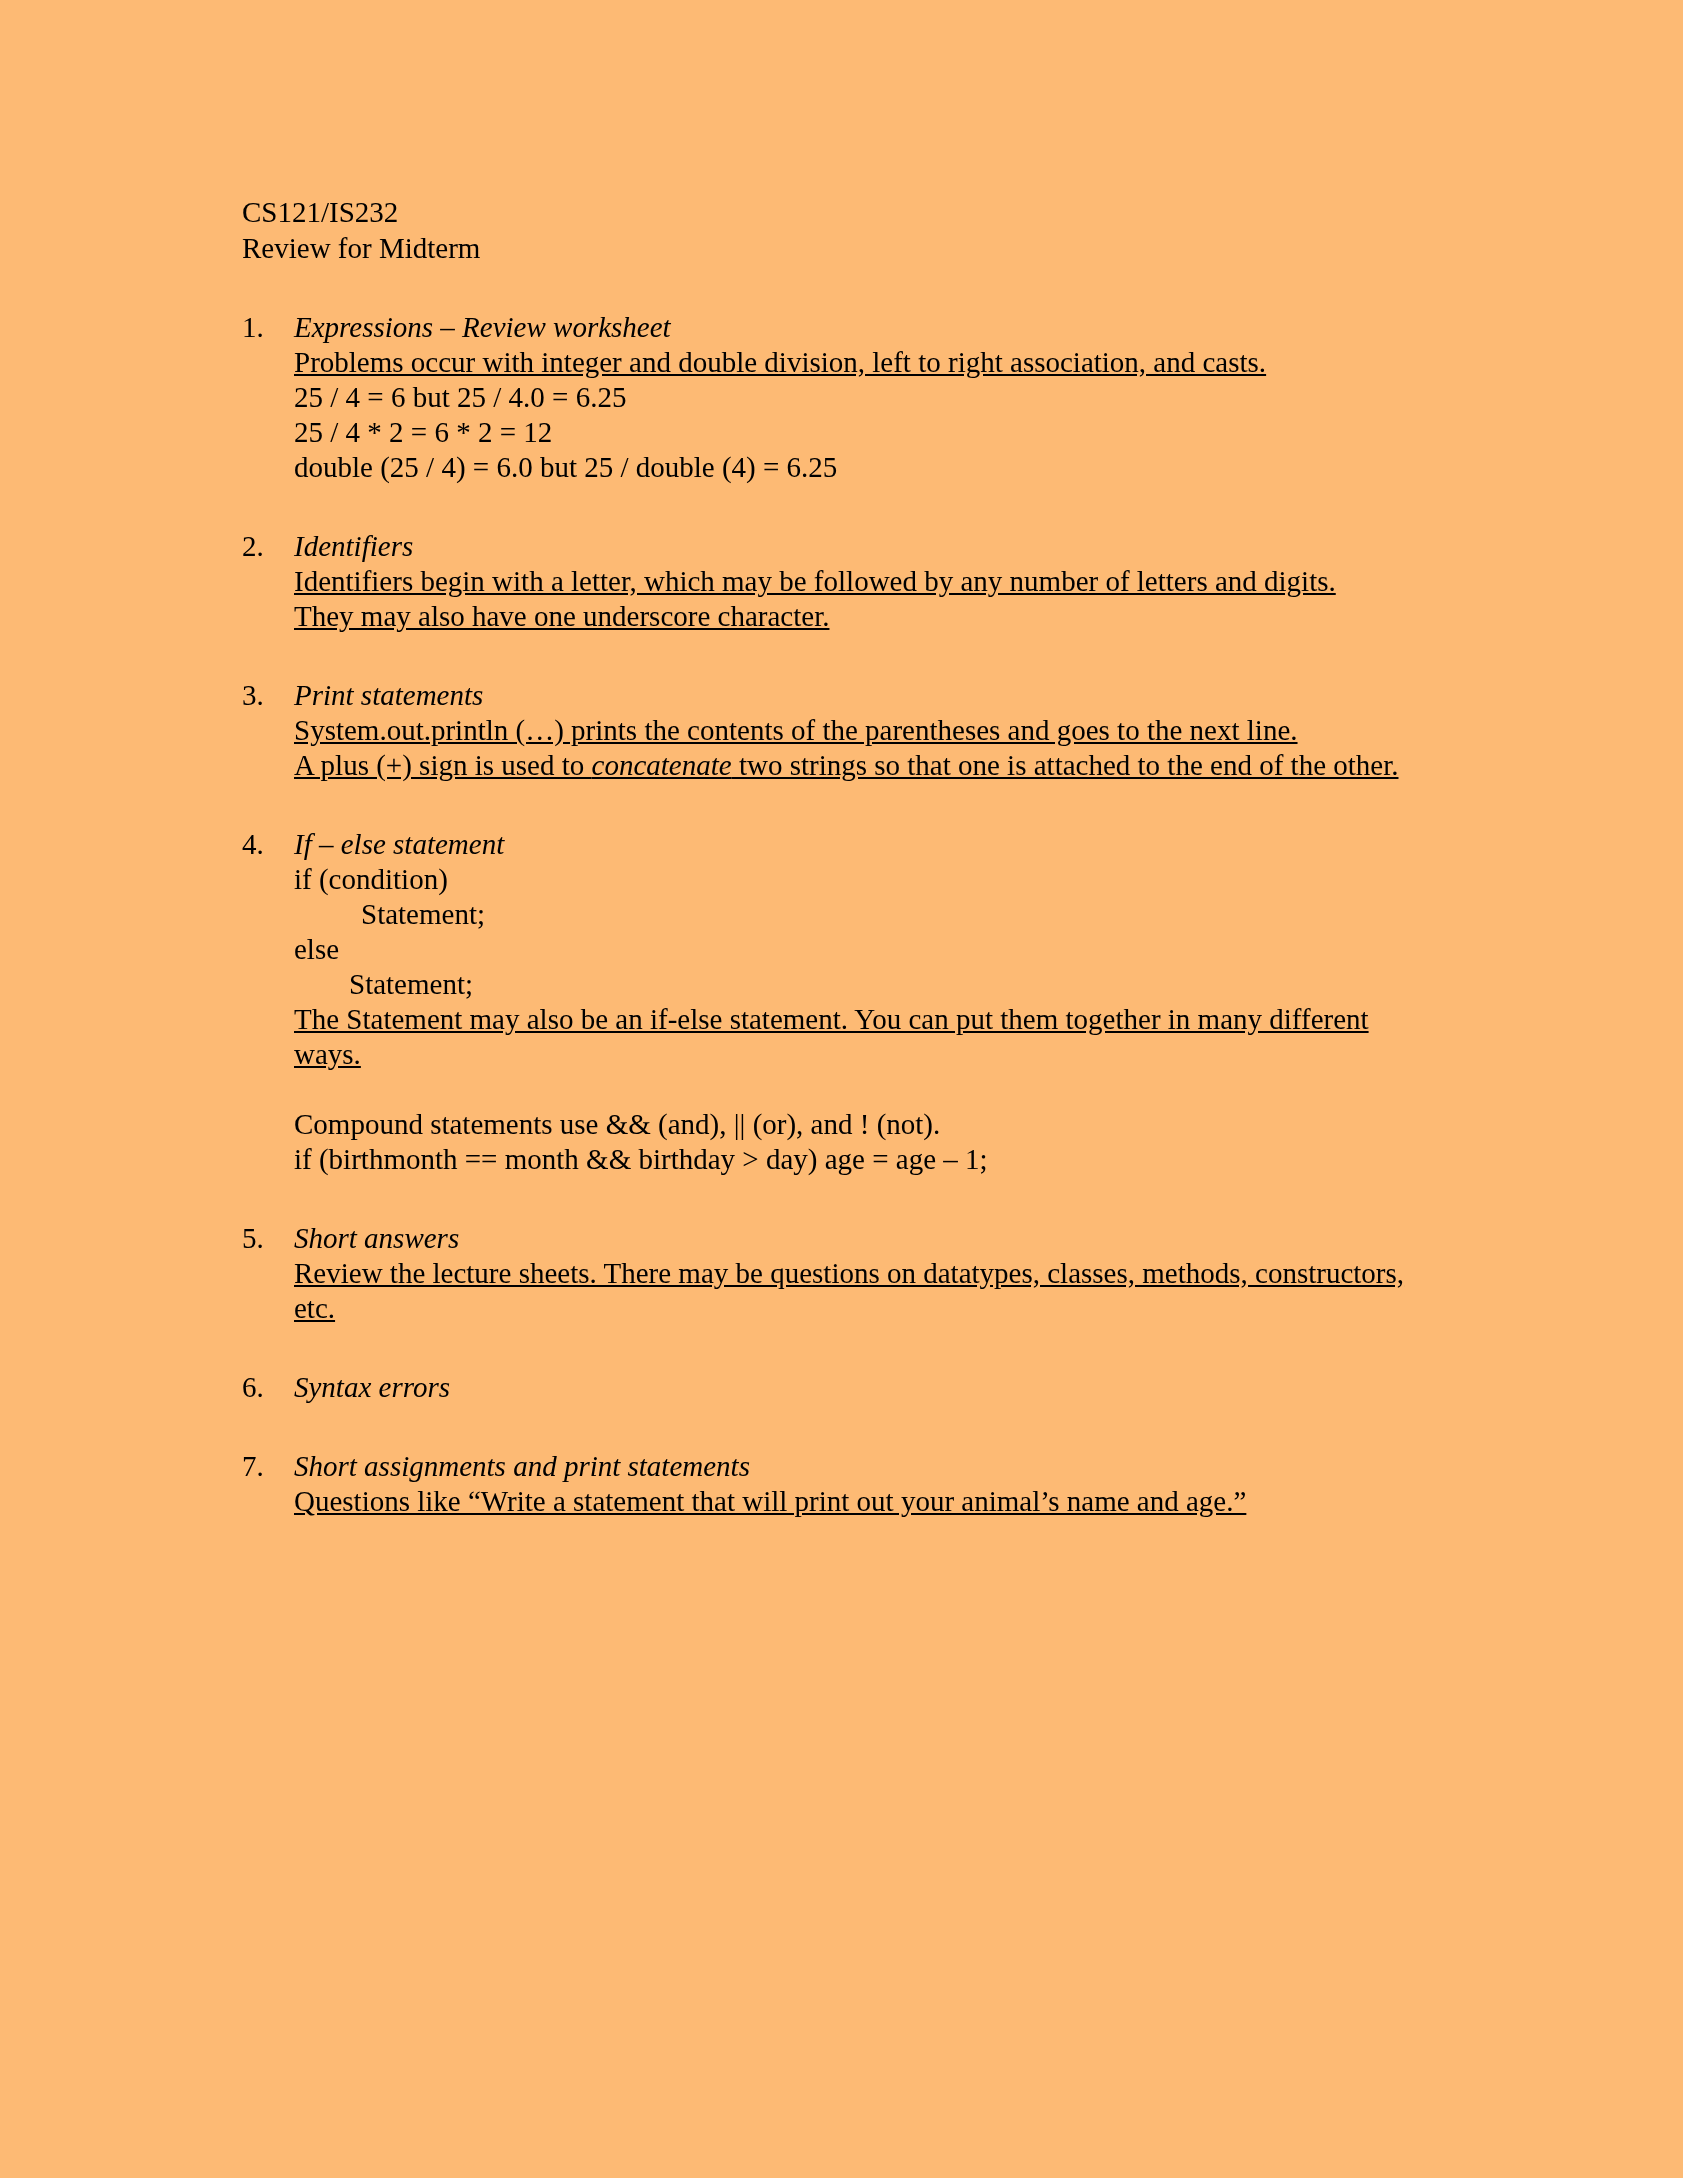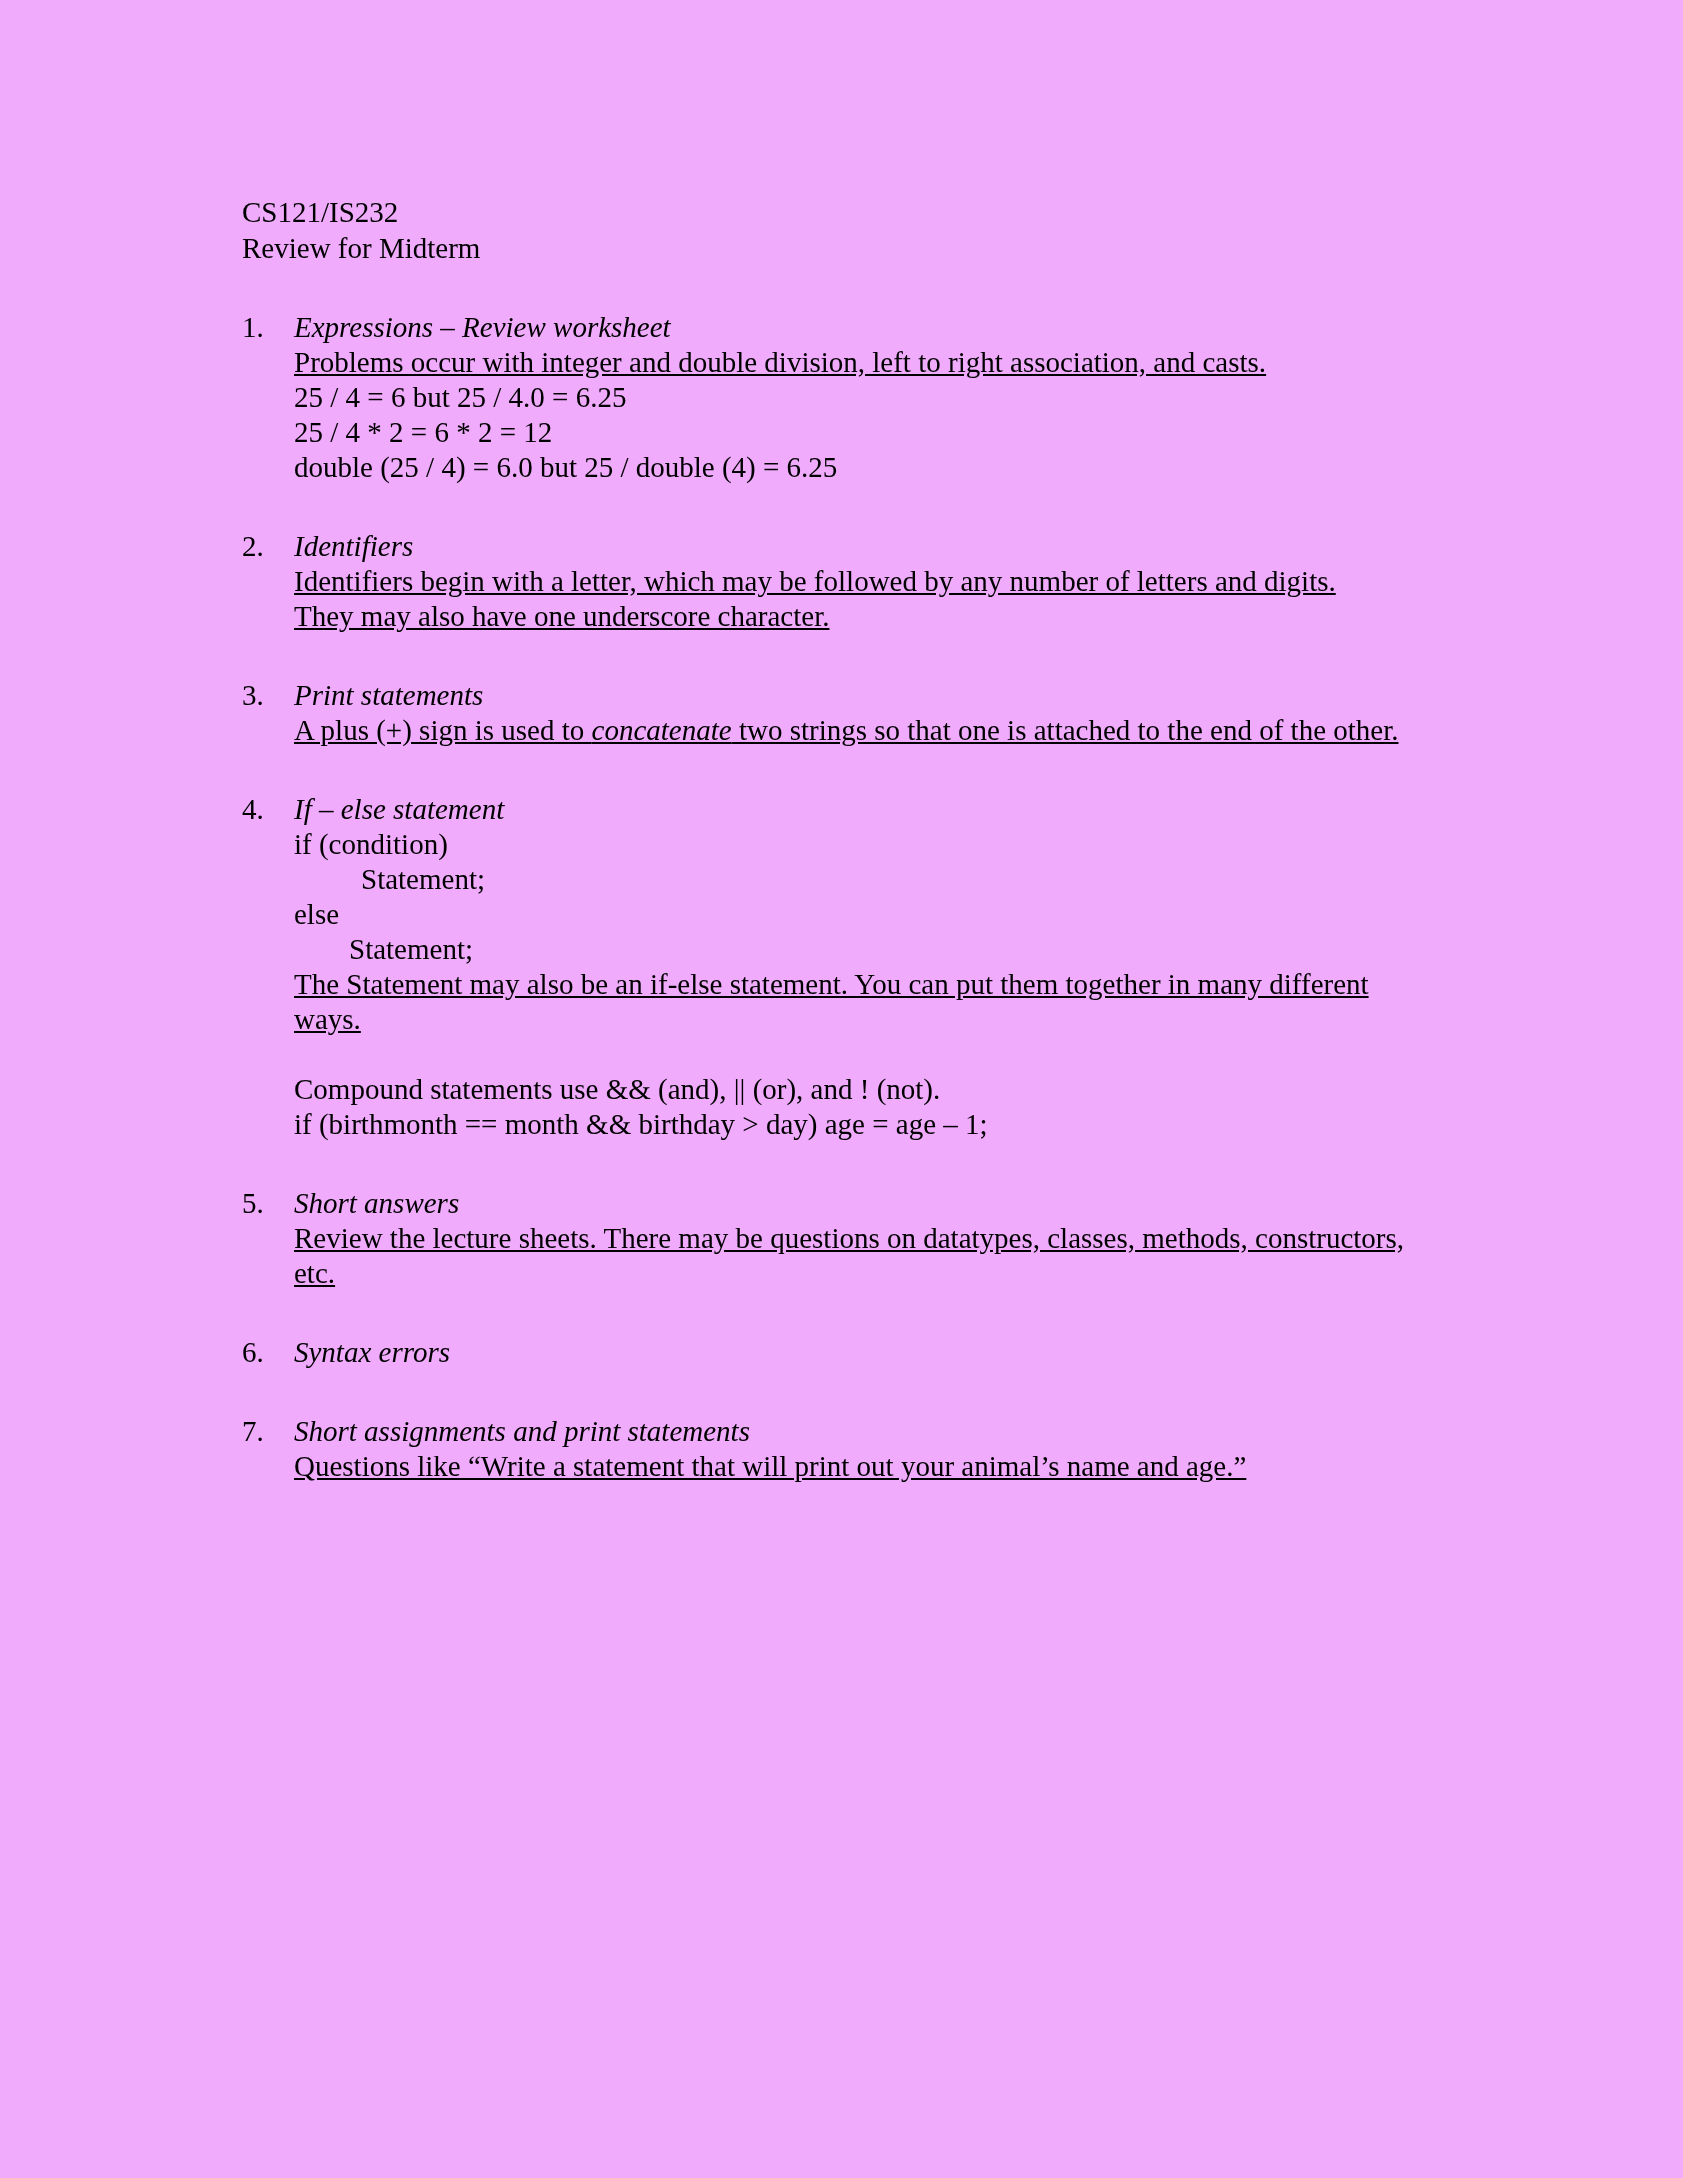--- a/index.html
+++ b/index.html
@@ -11,21 +11,21 @@
     width: 1683px;
     height: 2178px;
     font-family: "Liberation Serif", "DejaVu Serif", serif;
     color: #000000;
     -webkit-font-smoothing: antialiased;
   }
   .page {
     position: relative;
     width: 1683px;
     height: 2178px;
-    background: #f0abfc;
+    background: #fdba74;
     box-sizing: border-box;
   }
   .content {
     position: absolute;
     left: 242px;
     top: 194px;
     width: 1178px;
   }
   .header-block {
     font-size: 29px;
@@ -101,20 +101,21 @@
         </li>
         <li class="list-item">
           <span class="marker">2.</span>
           <div class="item-title">Identifiers</div>
           <div class="body-line para">Identifiers begin with a letter, which may be followed by any number of letters and digits.</div>
           <div class="body-line para">They may also have one underscore character.</div>
         </li>
         <li class="list-item">
           <span class="marker">3.</span>
           <div class="item-title">Print statements</div>
+          <div class="body-line para">System.out.println (…) prints the contents of the parentheses and goes to the next line.</div>
           <div class="body-line para"><span>A plus (+) sign is used to </span><em class="concat">concatenate</em><span> two strings so that one is attached to the end of the other.</span></div>
         </li>
         <li class="list-item">
           <span class="marker">4.</span>
           <div class="item-title">If – else statement</div>
           <div class="body-line code-line">if (condition)</div>
           <div class="body-line code-line indent-1">Statement;</div>
           <div class="body-line code-line">else</div>
           <div class="body-line code-line indent-2">Statement;</div>
           <div class="body-line para">The Statement may also be an if-else statement.  You can put them together in many different ways.</div>

